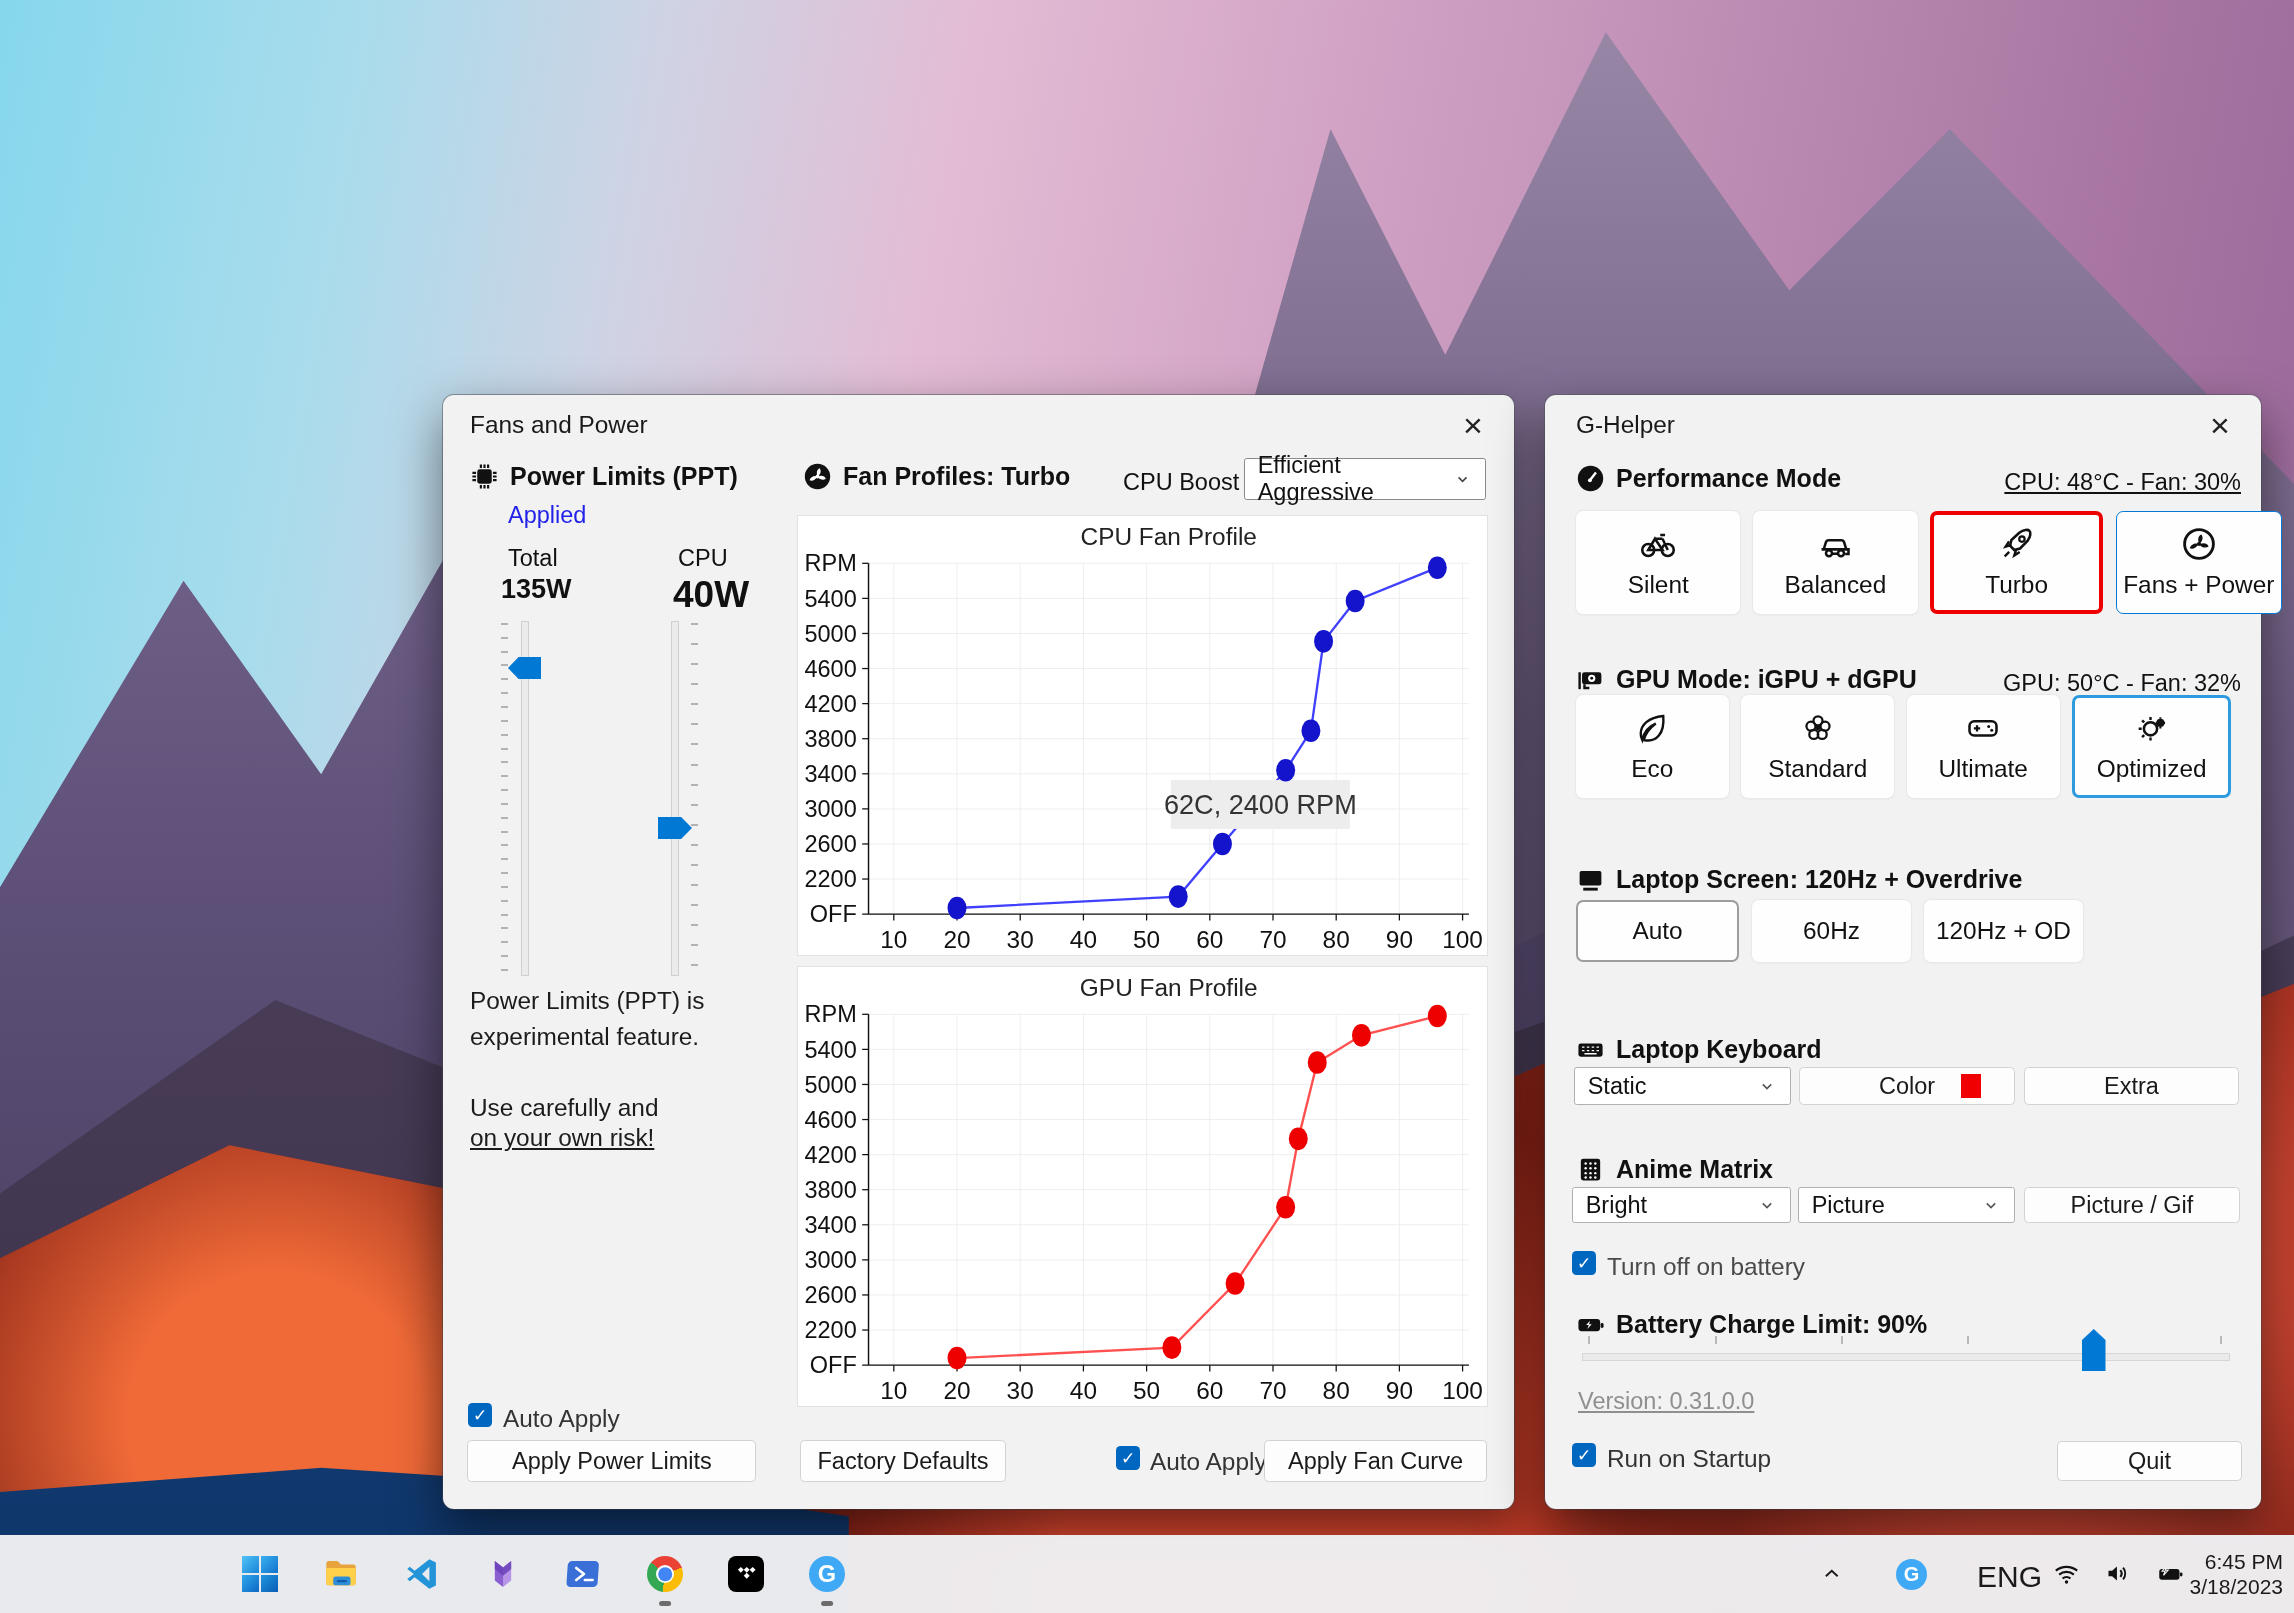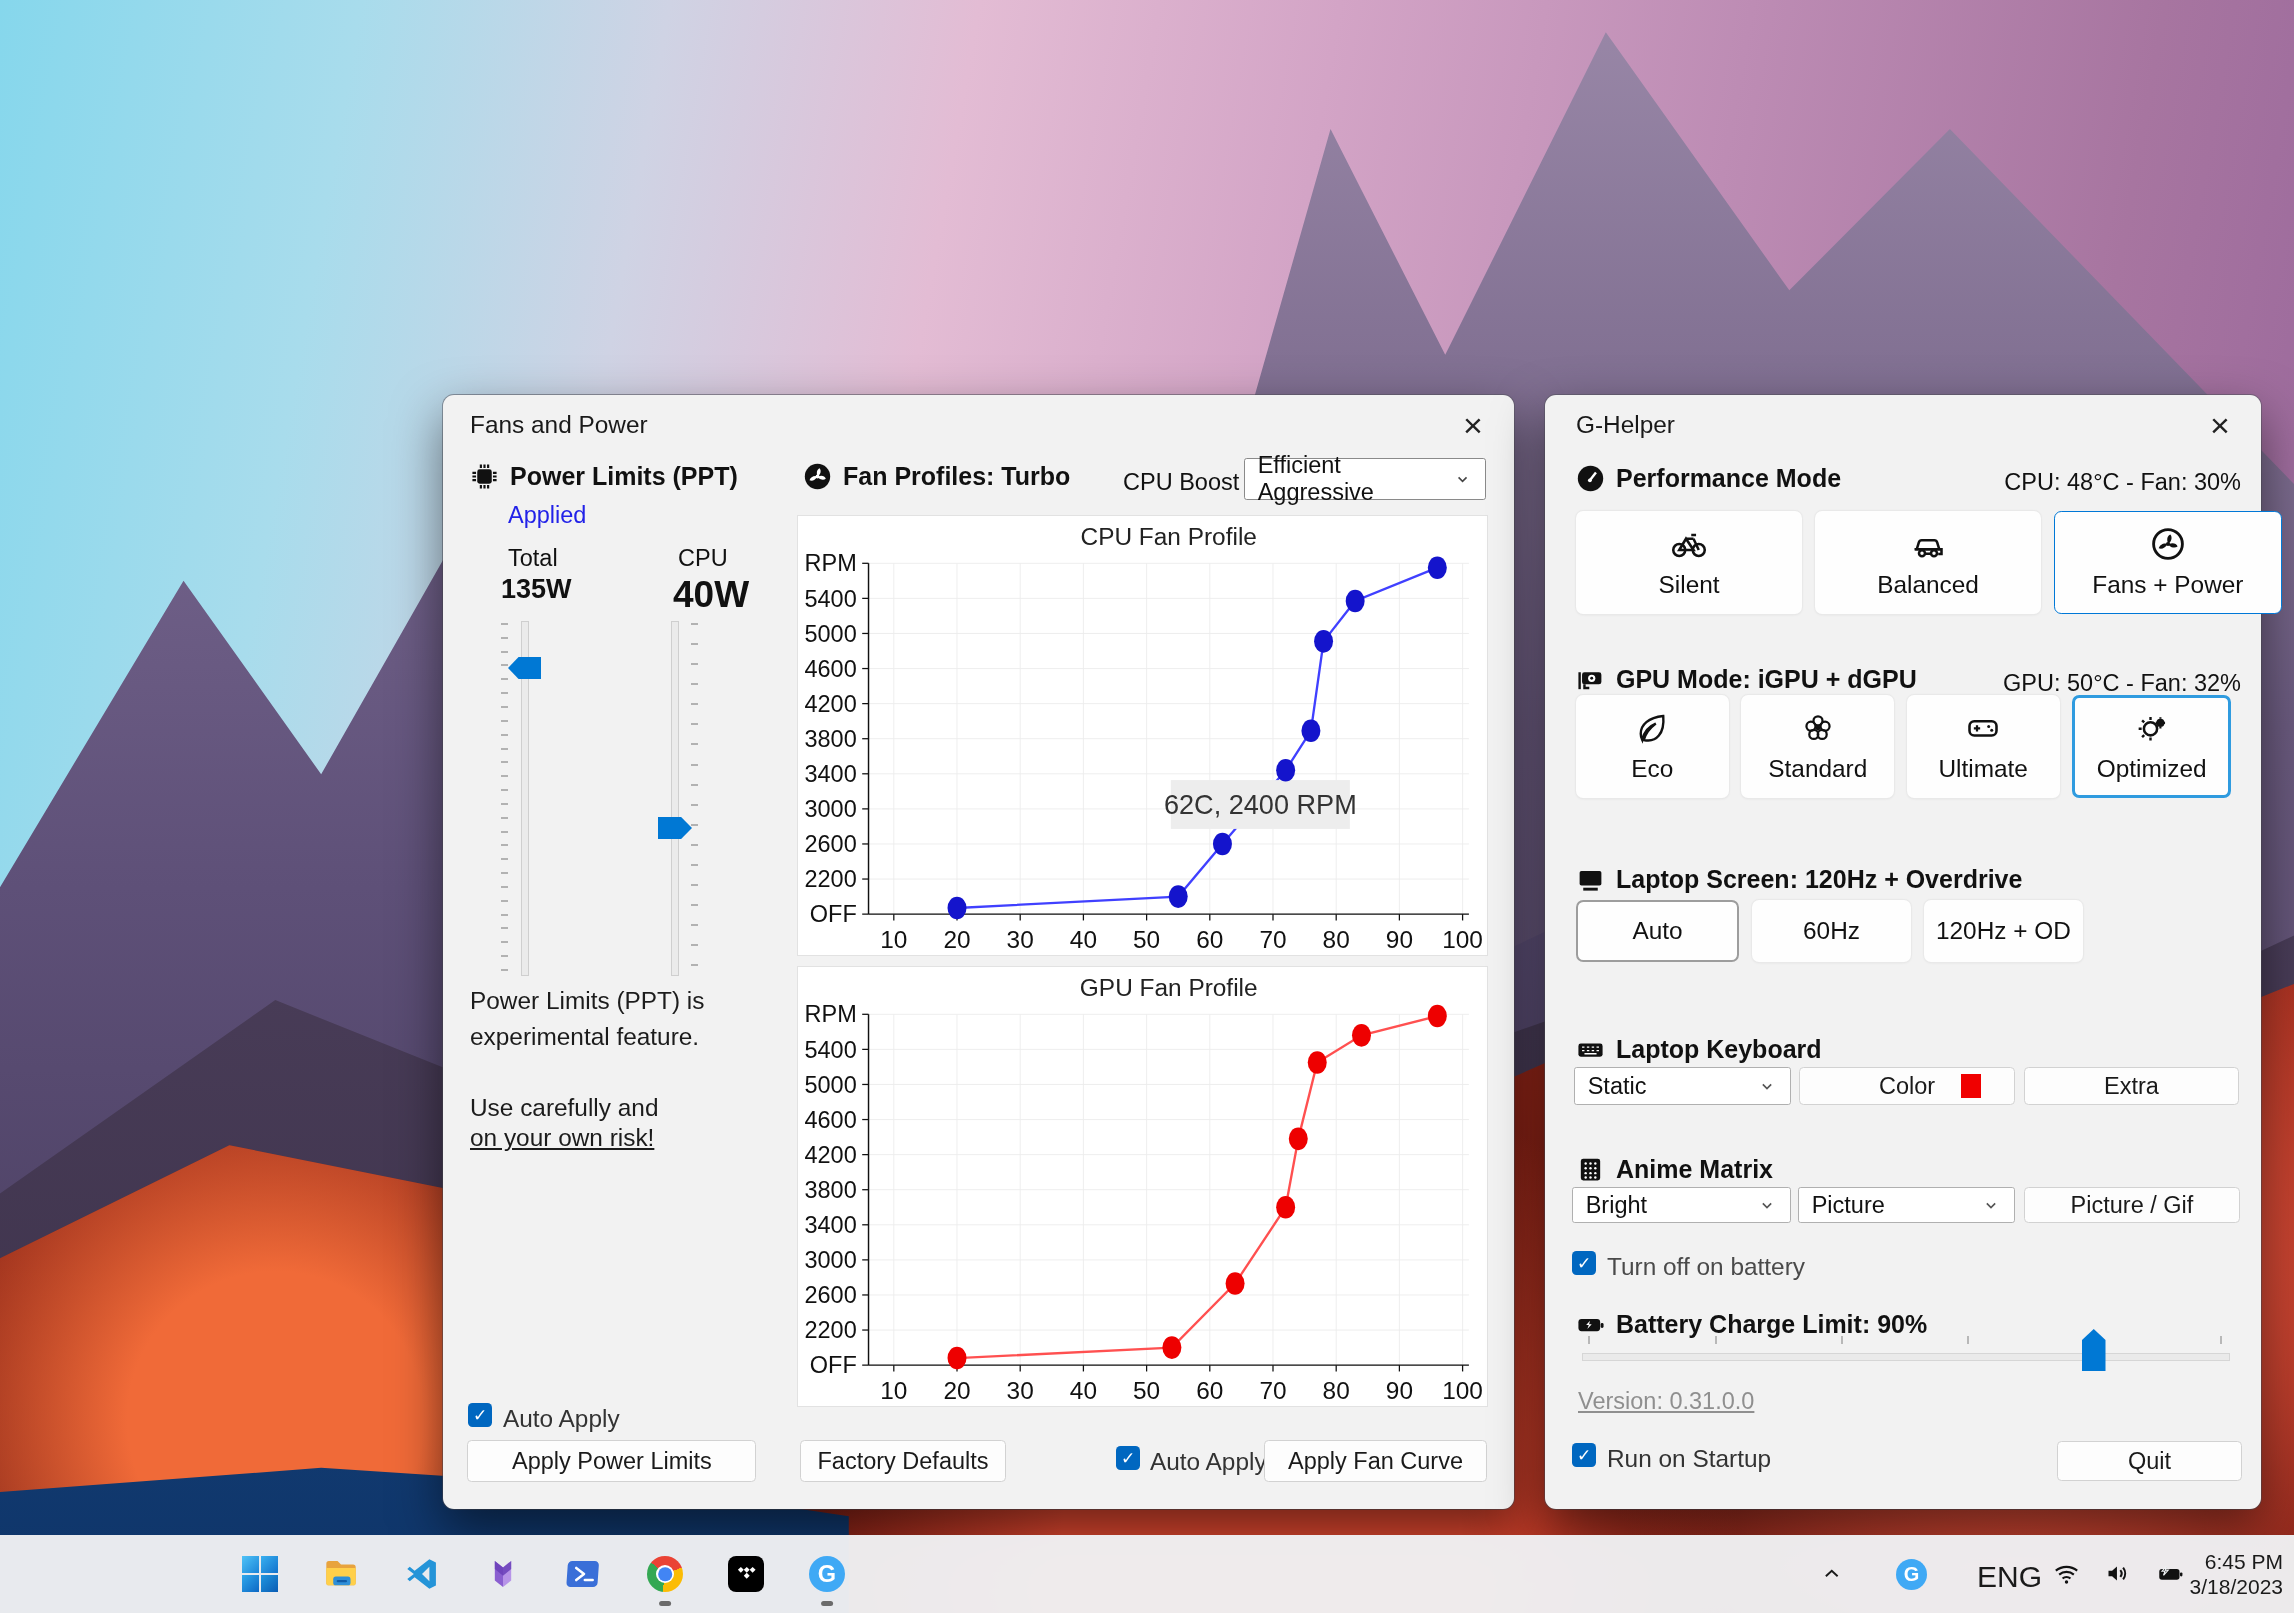--- a/index.html
+++ b/index.html
@@ -329,39 +329,47 @@
     <button class="wclose">×</button>
 
     <div class="hdr" style="left:31px;top:69px;">
       <svg viewBox="0 0 24 24">
           <circle cx="12" cy="12" r="10.5" fill="#111"></circle>
           <path d="M11.5 13.5L16.5 7" stroke="#fff" stroke-width="2"></path>
           <circle cx="11.5" cy="13.5" r="1.6" fill="#fff"></circle>
         </svg>
       <span>Performance Mode</span>
     </div>
-    <div class="status" style="right:20px;top:74px;">CPU: 48°C -  Fan: 30%</div>
+    <div class="status" style="right:20px;top:74px;text-decoration:underline;">CPU: 48°C -  Fan: 30%</div>
     <div class="mrow" id="perf-row" style="left:31px;top:116px;width:706px;height:103px;">
         <div class="modebtn">
           <svg viewBox="0 0 24 24">
             <circle cx="5.5" cy="16" r="4" fill="none" stroke="#111" stroke-width="1.7"></circle>
             <circle cx="18.5" cy="16" r="4" fill="none" stroke="#111" stroke-width="1.7"></circle>
             <path d="M5.5 16L10 8.5 15 16zM10 8.5h5M15 8.5l3.5 7.5M13.5 6h3.2" fill="none" stroke="#111" stroke-width="1.7"></path>
           </svg>
           <span>Silent</span>
         </div>
         <div class="modebtn">
           <svg viewBox="0 0 24 24">
             <path d="M4.5 15.5l1.4-4.6a2 2 0 0 1 1.9-1.4h8.4a2 2 0 0 1 1.9 1.4l1.4 4.6z" fill="none" stroke="#111" stroke-width="1.7"></path>
             <path d="M3 15.5h18v3.2h-2.2" fill="none" stroke="#111" stroke-width="1.7"></path>
             <circle cx="8" cy="18.2" r="2" fill="none" stroke="#111" stroke-width="1.7"></circle>
             <circle cx="16" cy="18.2" r="2" fill="none" stroke="#111" stroke-width="1.7"></circle>
             <path d="M10 18.5h4" stroke="#111" stroke-width="1.7"></path>
           </svg>
           <span>Balanced</span>
+        </div>
+        <div class="modebtn sel-red">
+          <svg viewBox="0 0 24 24">
+            <path d="M13.5 4.5c3-2.2 5.8-2.3 6.8-1.3 1 1 .9 3.8-1.3 6.8l-5 5-3.8 1-2.9-2.9 1-3.8z" fill="none" stroke="#111" stroke-width="1.7"></path>
+            <circle cx="15.3" cy="8.7" r="1.8" fill="none" stroke="#111" stroke-width="1.5"></circle>
+            <path d="M8.3 12.6l-3.9 1.2 2.3-3.6M11.4 15.7l-1.2 3.9 3.6-2.3M3.8 20.2l3-3" fill="none" stroke="#111" stroke-width="1.6"></path>
+          </svg>
+          <span>Turbo</span>
         </div>
         <div class="modebtn sel-bluethin">
           <svg viewBox="0 0 24 24">
             <circle cx="12" cy="12" r="9.6" fill="none" stroke="#111" stroke-width="1.9"></circle>
             <g fill="#111">
               <path d="M12 11.4c-1.1-2.6-.4-5 1.6-5.8 1.3 1.6.8 4-.5 5.5z"></path>
               <path d="M12.6 12c2.6-1.1 5-.4 5.8 1.6-1.6 1.3-4 .8-5.5-.5z"></path>
               <path d="M11.5 12.4c-1.4 2.4-3.7 3.3-5.7 2.5.4-2 2.6-3.4 4.6-3.3z"></path>
             </g>
             <circle cx="12" cy="12" r="1.4" fill="#111"></circle>

